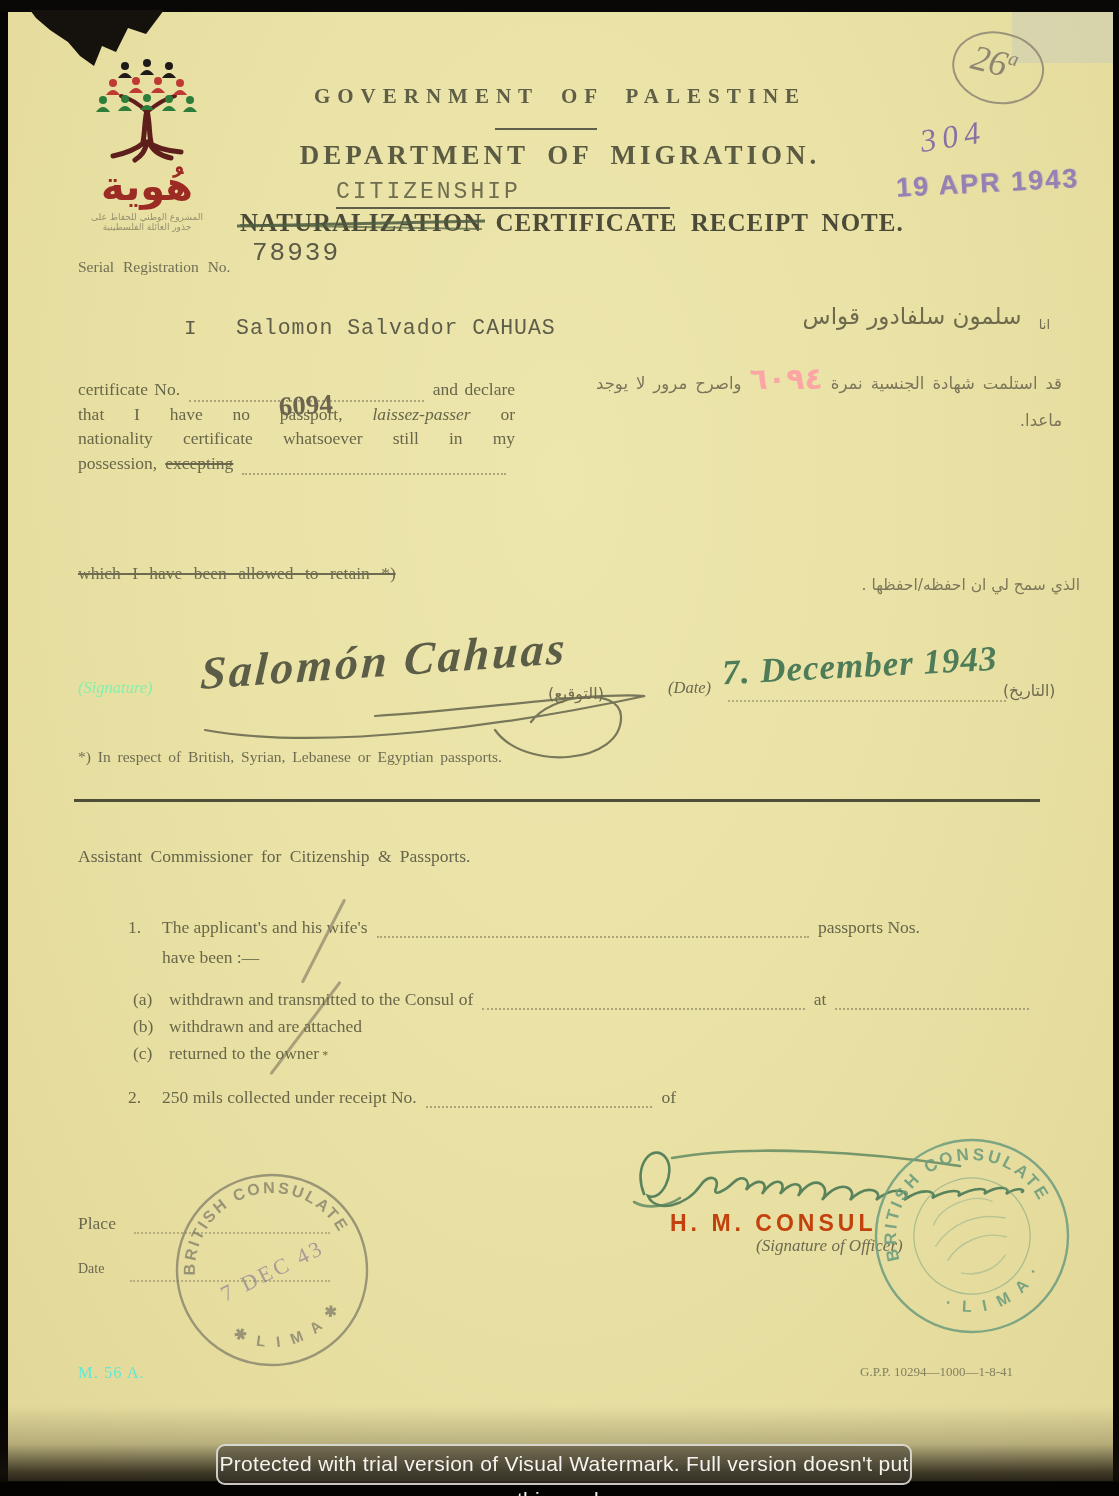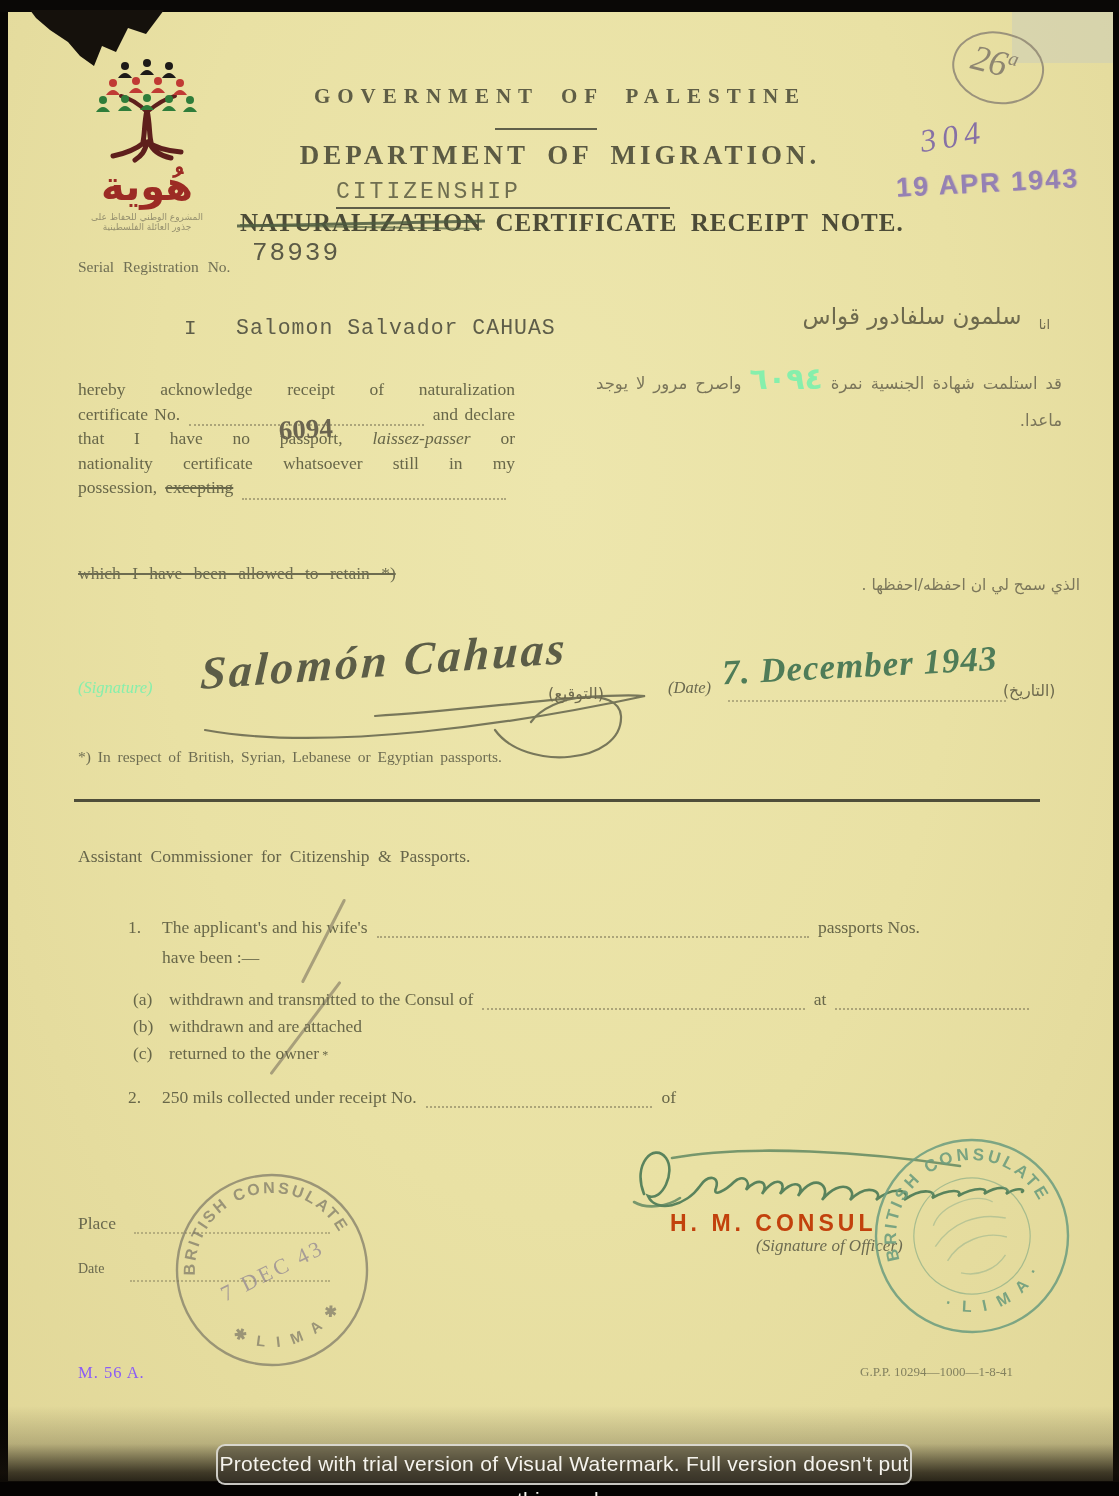--- a/index.html
+++ b/index.html
@@ -117,21 +117,20 @@
   <div class="abs mono nw" style="left:252px;top:238px;font-size:26px;letter-spacing:2px;color:#5b5a46;">78939</div>
 
   <div class="abs mono nw" style="left:184px;top:317px;font-size:21px;">I</div>
   <div class="abs mono nw" style="left:236px;top:316px;font-size:21.5px;letter-spacing:1px;">Salomon Salvador CAHUAS</div>
   <div class="abs ar nw" style="left:600px;top:303px;width:450px;text-align:right;font-size:23px;color:#6e6a4e;">
     <span style="font-size:13px;position:relative;top:5px;margin-left:10px;">انا</span>
     <span>سلمون سلفادور قواس</span>
   </div>
 
   <div class="abs serif" style="left:78px;top:377px;width:437px;font-size:17.5px;line-height:24.5px;color:#686749;word-spacing:2px;">
-    <div class="jline">hereby acknowledge receipt of naturalization</div>
     <div class="frow">
       <span>certificate No.</span>
       <span class="dfill"><span class="handnum" style="font-size:27px;">6094</span></span>
       <span>and declare</span>
     </div>
     <div class="jline">
       <span>that I have no passport,</span>
       <span class="ital">laissez-passer</span>
       <span>or</span>
     </div>
@@ -139,21 +138,21 @@
     <div class="frow">
       <span>possession,</span>
       <span class="struck" style="margin-left:8px;">excepting</span>
       <span class="dfill"></span>
     </div>
   </div>
 
   <div class="abs ar" style="left:596px;top:360px;width:466px;font-size:16.5px;line-height:37px;text-align:right;color:#7a755a;">
     <div class="jline">
       <span>قد استلمت شهادة الجنسية نمرة</span>
-      <span style="font-size:30px;font-weight:bold;color:#86efac;">٦٠٩٤</span>
+      <span style="font-size:30px;font-weight:bold;color:#fca5a5;">٦٠٩٤</span>
       <span>واصرح مرور لا يوجد</span>
     </div>
     <div>ماعدا.</div>
   </div>
 
   <div class="abs serif nw struck" style="left:78px;top:563px;font-size:17.5px;word-spacing:7px;color:#6d6c50;">which I have been allowed to retain *)</div>
   <div class="abs ar nw" style="left:690px;top:576px;width:390px;text-align:right;font-size:15.5px;color:#7c775b;">الذي سمح لي ان احفظه/احفظها .</div>
 
   <div class="abs serif ital nw" style="left:78px;top:678px;font-size:16.5px;color:#86efac;">(Signature)</div>
   <svg class="abs" style="left:175px;top:612px;" width="500" height="160">
@@ -258,19 +257,19 @@
       </text>
       <text x="106" y="114" text-anchor="middle" font-family="Liberation Serif,serif" font-size="22" letter-spacing="3" fill="#8f8493" opacity=".85" transform="rotate(-10 106 106)">7 DEC 43</text>
     </g>
   </svg>
 
   <div class="abs serif nw" style="left:78px;top:1213px;font-size:17.5px;color:#6a694e;">Place</div>
   <div class="abs" style="left:134px;top:1232px;width:196px;border-bottom:2px dotted rgba(110,104,78,.4);"></div>
   <div class="abs serif nw" style="left:78px;top:1261px;font-size:14px;color:#6a694e;">Date</div>
   <div class="abs" style="left:130px;top:1280px;width:200px;border-bottom:2px dotted rgba(110,104,78,.4);"></div>
 
-  <div class="abs serif nw" style="left:78px;top:1363px;font-size:16.5px;letter-spacing:1px;color:#8b5cf6;">M. 56 A.</div>
+  <div class="abs serif nw" style="left:78px;top:1363px;font-size:16.5px;letter-spacing:1px;color:#5eead4;">M. 56 A.</div>
   <div class="abs serif nw" style="left:860px;top:1364px;font-size:13px;color:#83815f;">G.P.P. 10294—1000—1-8-41</div>
 
   <div class="botgrad"></div>
   <div class="botbar"></div>
   <div class="watermark">Protected with trial version of Visual Watermark. Full version doesn't put this mark.</div>
 </div>
 
 </body></html>

